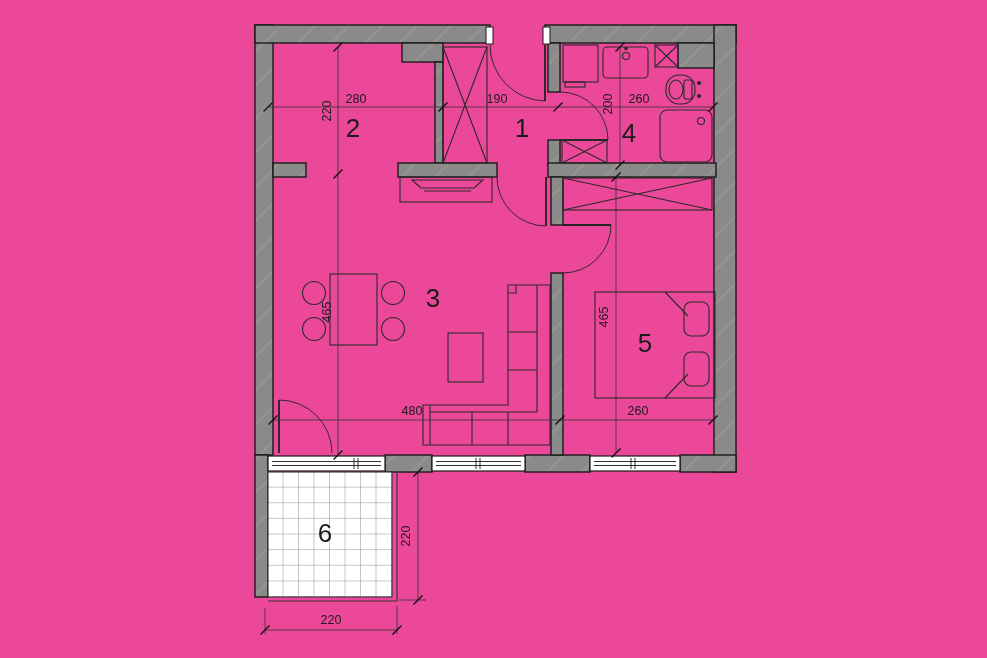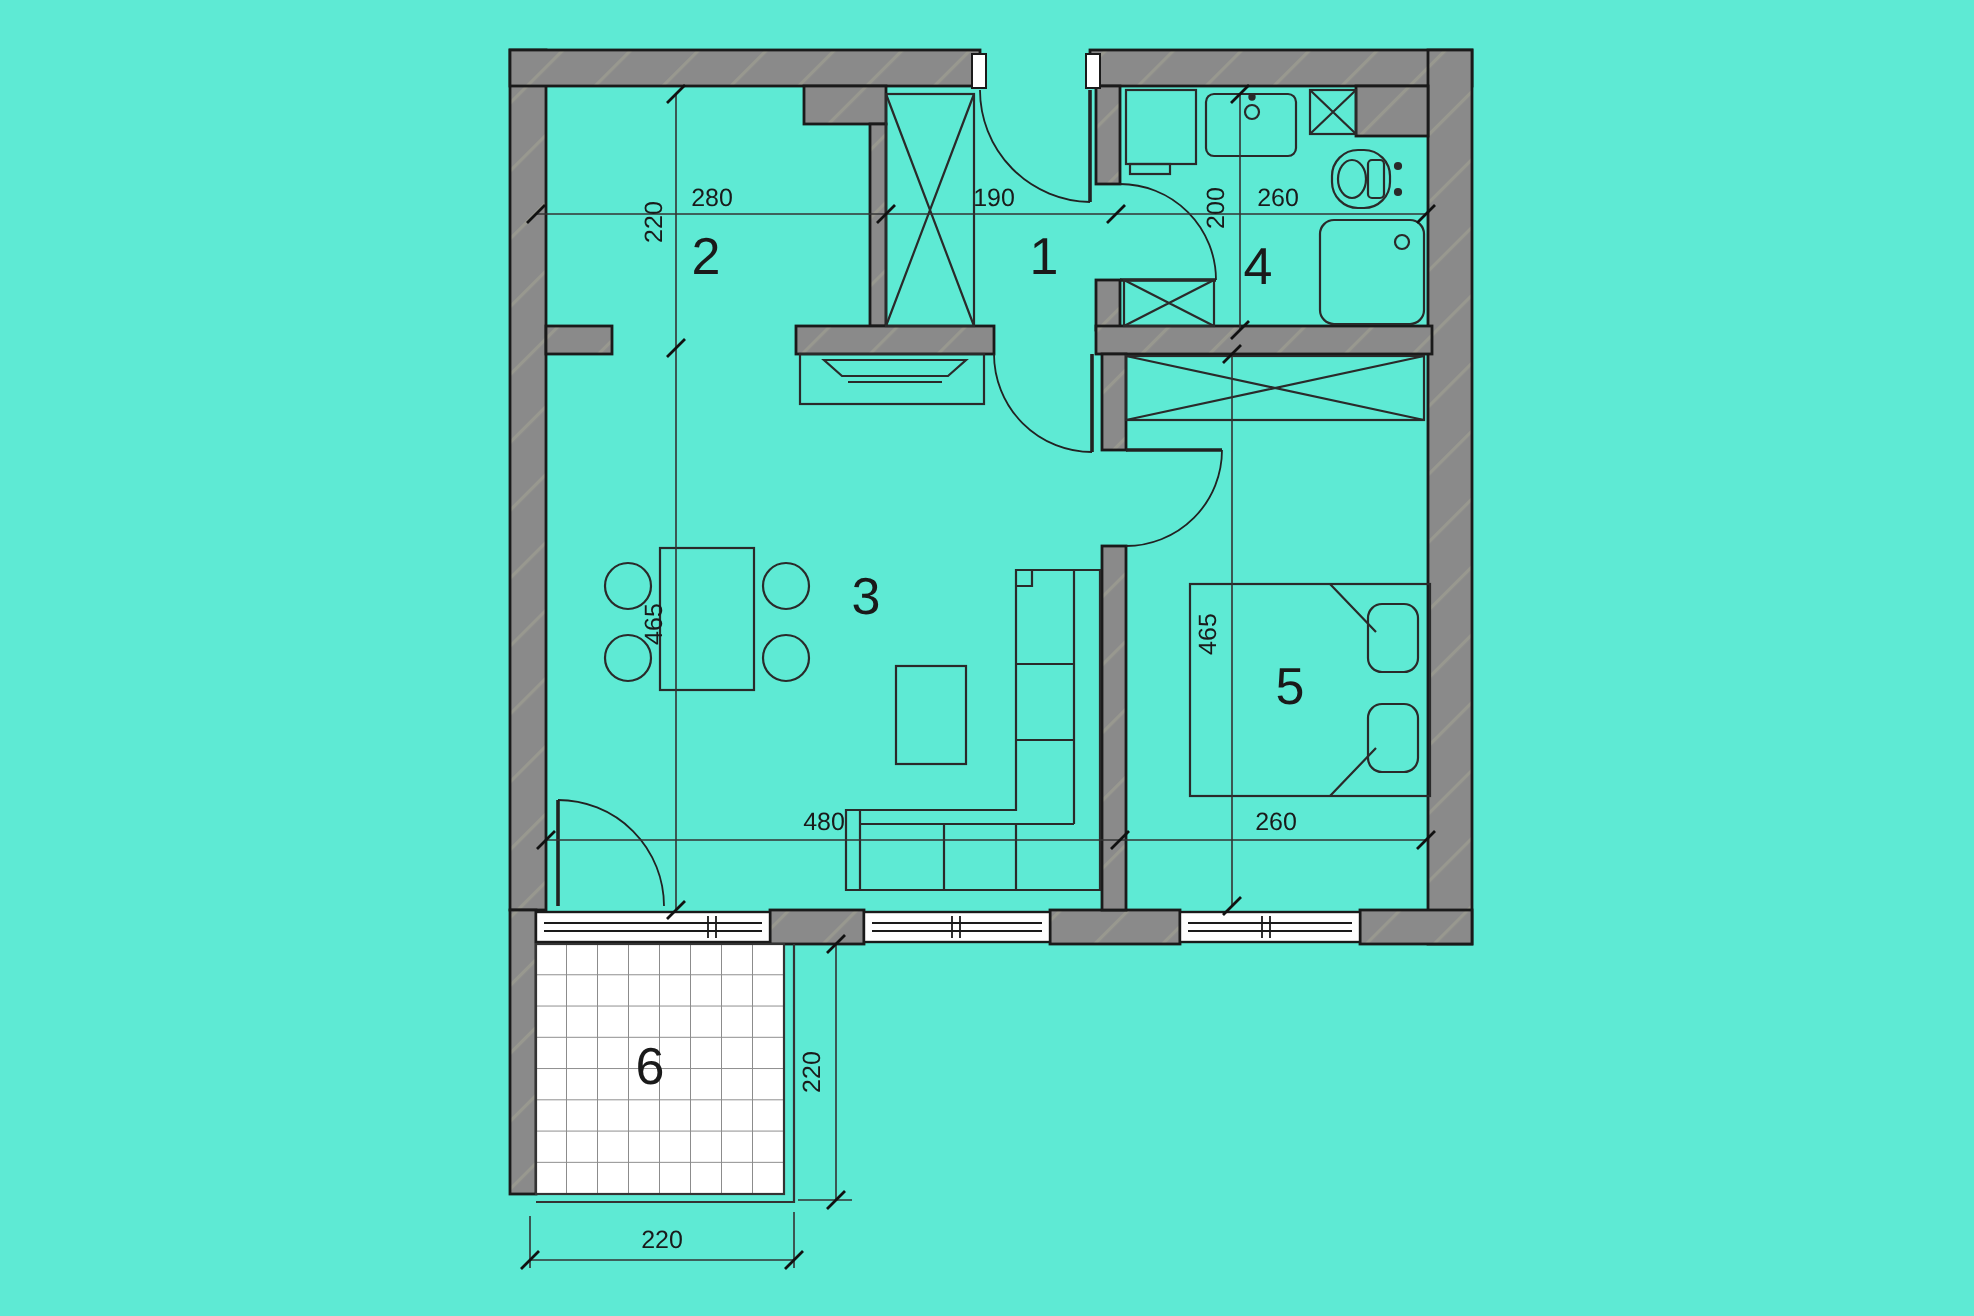--- a/index.html
+++ b/index.html
@@ -1,19 +1,19 @@
 <!DOCTYPE html>
 <html><head>
 <meta charset="utf-8">
 <style>
   html,body{margin:0;padding:0;background:#fff;}
   .plan-wrap{
     position:relative;
     width:987px;height:658px;
-    background:#5eead4;
+    background:#ec4899;
     font-family:"Liberation Sans", sans-serif;
     overflow:hidden;
   }
   svg text{
     font-family:"Liberation Sans", sans-serif;
     fill:#1a1a1a;
   }
   .dim-text{font-size:12.5px;}
   .room-num{font-size:26px;}
 </style>

